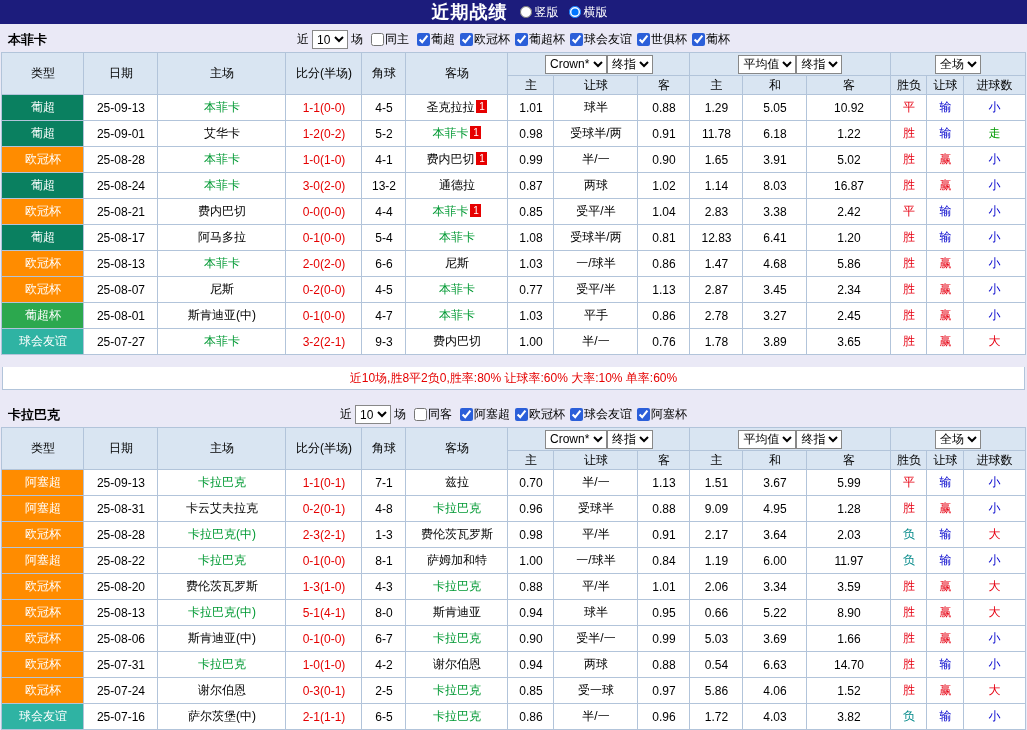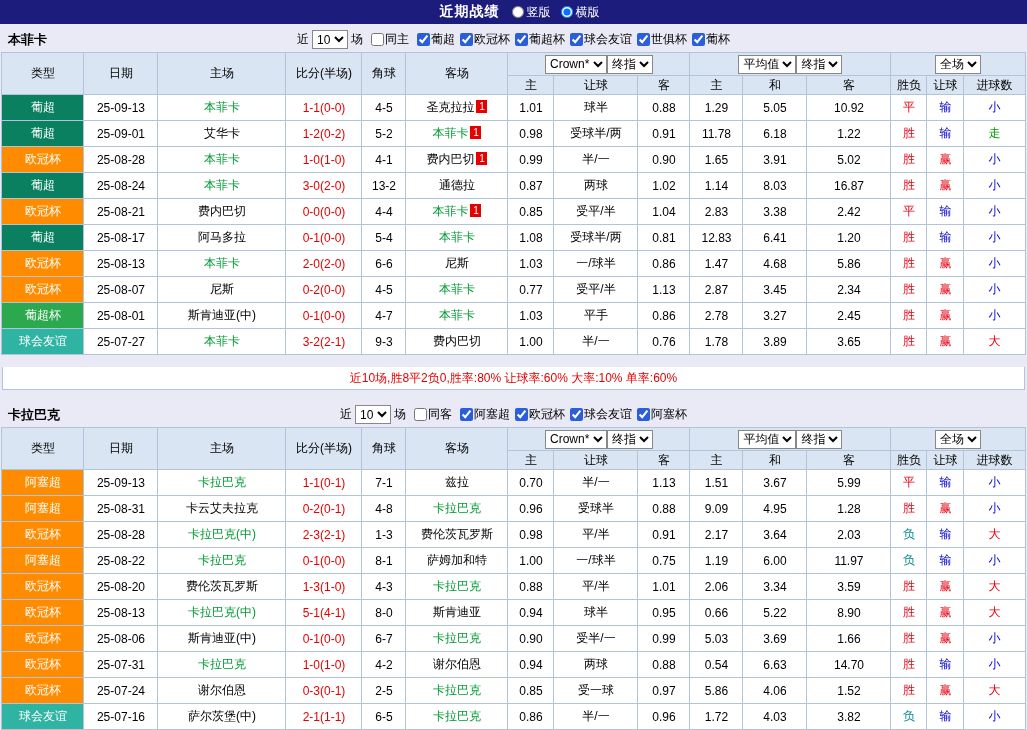--- a/index.html
+++ b/index.html
@@ -4,21 +4,21 @@
 <style>
   * { margin:0; padding:0; box-sizing:border-box; }
   body {
     width:1027px; height:730px; overflow:hidden;
     background:#eae9f6; color:#000;
     font-family:"Liberation Sans","DejaVu Sans",sans-serif;
     font-size:12px;
   }
   
   .topbar { height:24px; display:flex; align-items:center; justify-content:center; gap:12px; }
-  .tb-title { color:#ffffff; font-weight:bold; font-size:14px; letter-spacing:1px;margin-left:12px; }
+  .tb-title { color:#ffffff; font-weight:bold; font-size:18px; letter-spacing:1px;margin-left:12px; }
   .tb-radios { display:flex; align-items:center; gap:10px; color:#ffffff;justify-content:flex-end; }
   .tb-radios label { display:inline-flex; align-items:center; gap:3px; cursor:pointer; }
   .tb-radios input { width:12px; height:12px; margin:0; }
 
   
   .section { margin-top:3px; }
   .filter-row { height:25px; position:relative; display:flex; align-items:center; }
   .team-name { position:absolute; left:8px; font-weight:bold; font-size:13px; }
   .filters { margin:0 auto; display:flex; align-items:center; gap:3px; }
   .filters select, .ddcell select { font-size:12px; height:19px; background:#fff; border:1px solid #888; }
@@ -442,21 +442,21 @@
           </tr>
           <tr>
             <td class="badge" style="background: rgb(255, 140, 0);">阿塞超</td>
             <td>25-08-22</td>
             <td class="team-cell"><span class="tname" style="color: rgb(0, 153, 51);">卡拉巴克</span></td>
             <td class="score">0-1(0-0)</td>
             <td>8-1</td>
             <td class="team-cell"><span class="tname">萨姆加和特</span></td>
             <td>1.00</td>
             <td>一/球半</td>
-            <td>0.75</td>
+            <td>0.84</td>
             <td>1.19</td>
             <td>6.00</td>
             <td>11.97</td>
             <td style="color: rgb(0, 136, 136);">负</td>
             <td style="color: rgb(0, 0, 204);">输</td>
             <td style="color: rgb(0, 0, 204);">小</td>
           </tr>
           <tr>
             <td class="badge" style="background: rgb(255, 140, 0);">欧冠杯</td>
             <td>25-08-20</td>

